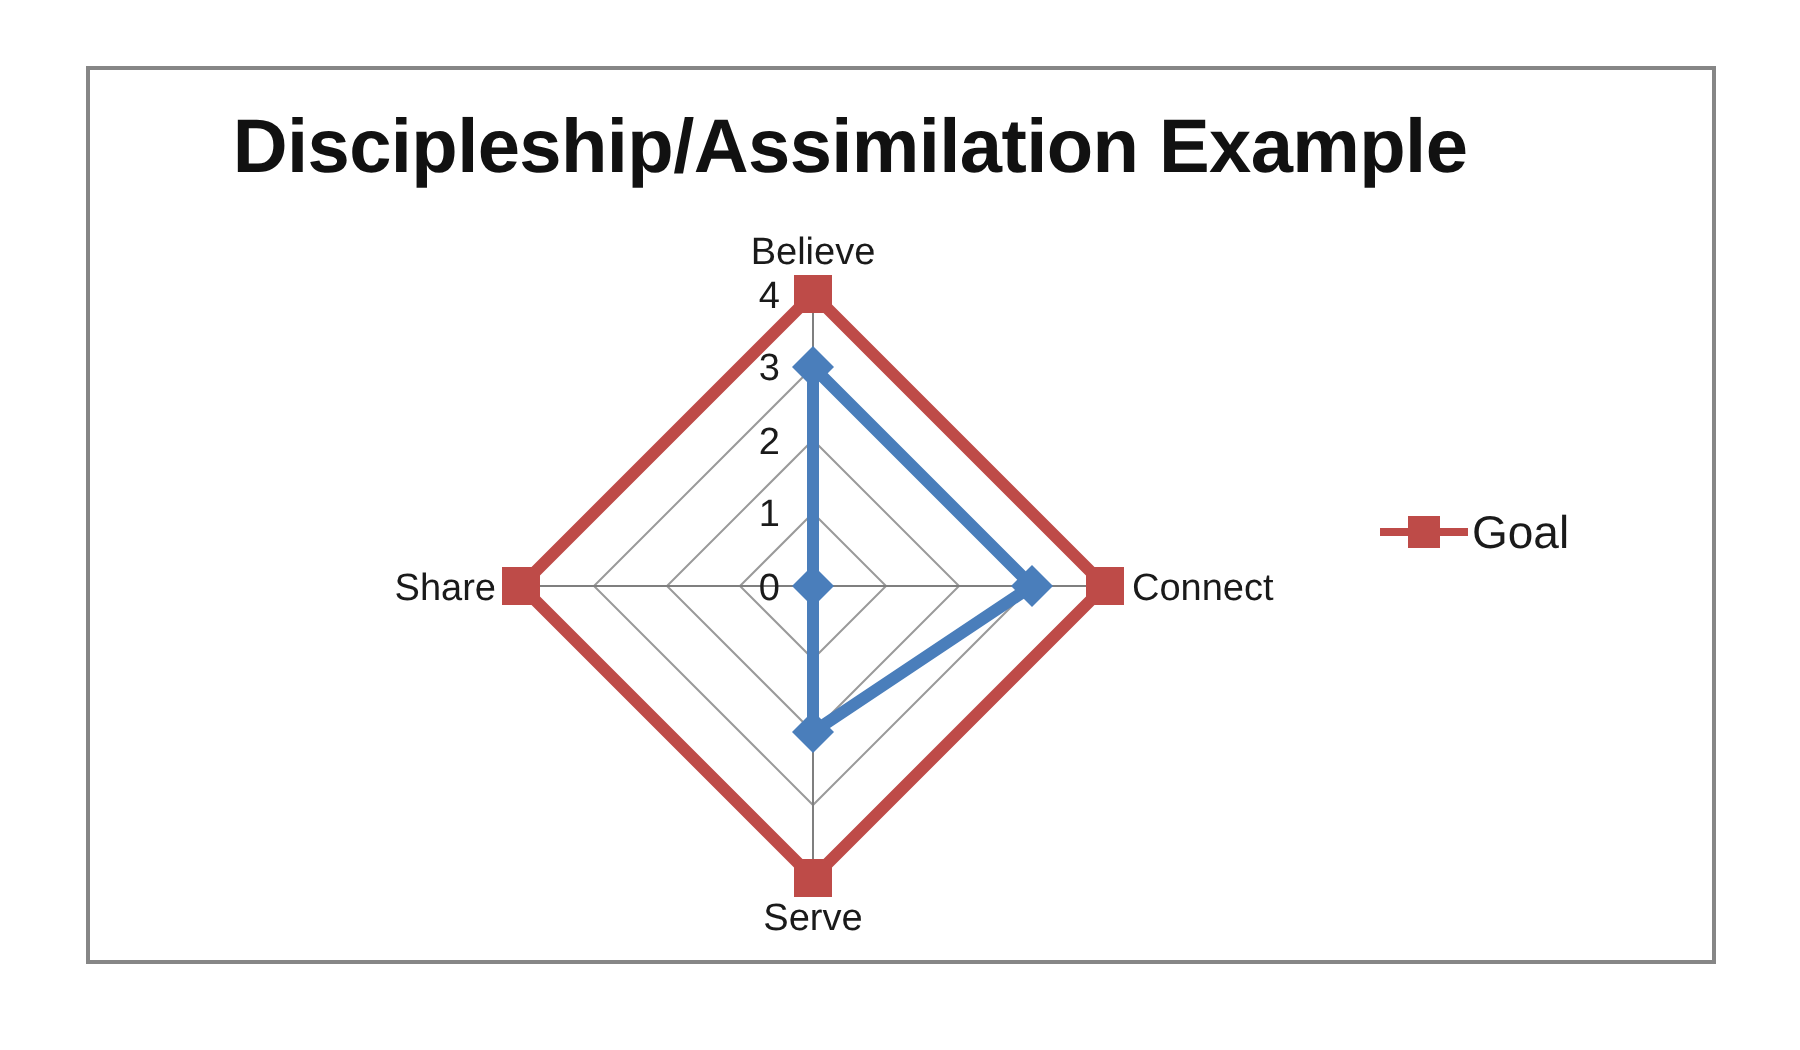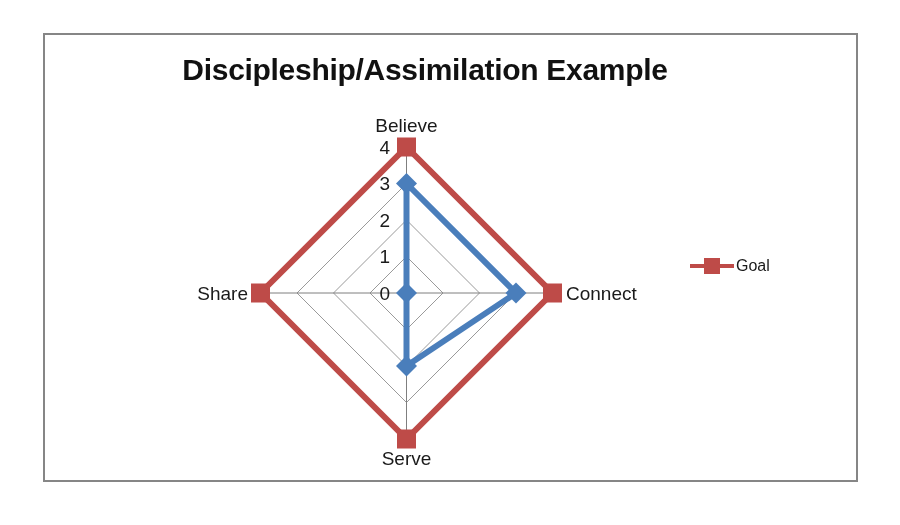--- a/index.html
+++ b/index.html
@@ -16,21 +16,21 @@
     width:815px;height:449px;
     border:2px solid #868686;
     box-sizing:border-box;
     background:#ffffff;
   }
   #chart-title{
     position:absolute;
     left:0;top:18px;
     width:760px;
     text-align:center;
-    font-size:30px;
+    font-size:38px;
     font-weight:bold;
     color:#111111;
     letter-spacing:-0.3px;
     font-family:"Liberation Sans", sans-serif;
     white-space:nowrap;
   }
   #plot-area{
     position:absolute;
     left:0;top:0;
     width:815px;height:449px;
@@ -57,21 +57,21 @@
     align-items:center;
     height:38px;
   }
   .legend-swatch{
     width:44px;height:18px;
     position:relative;
     flex:0 0 auto;
     margin-right:2px;
   }
   .legend-label{
-    font-size:16px;
+    font-size:23px;
     color:#1a1a1a;
     line-height:1;
     white-space:nowrap;
     font-family:"Liberation Sans", sans-serif;
   }
 </style>
 </head>
 <body>
 
 <div id="chart-frame">

